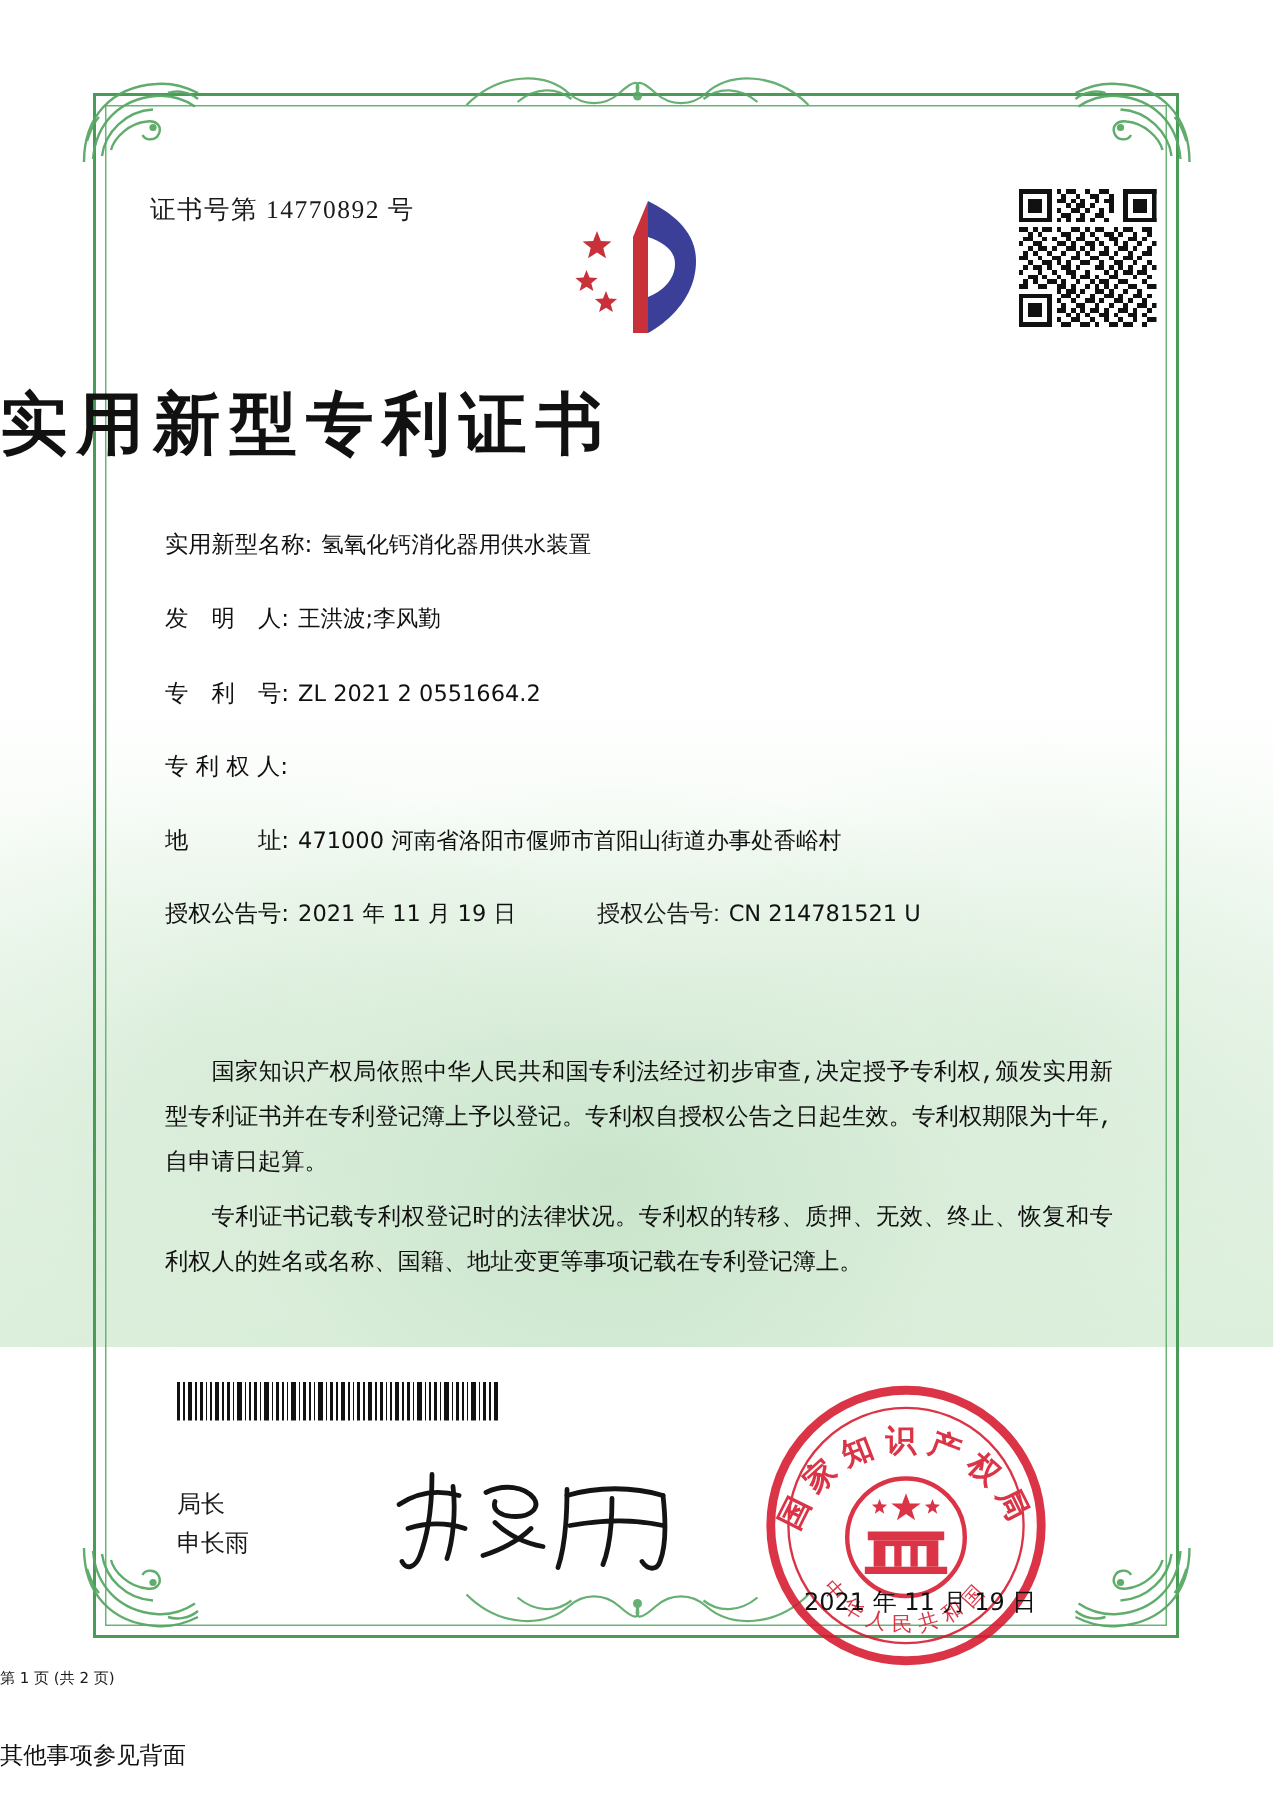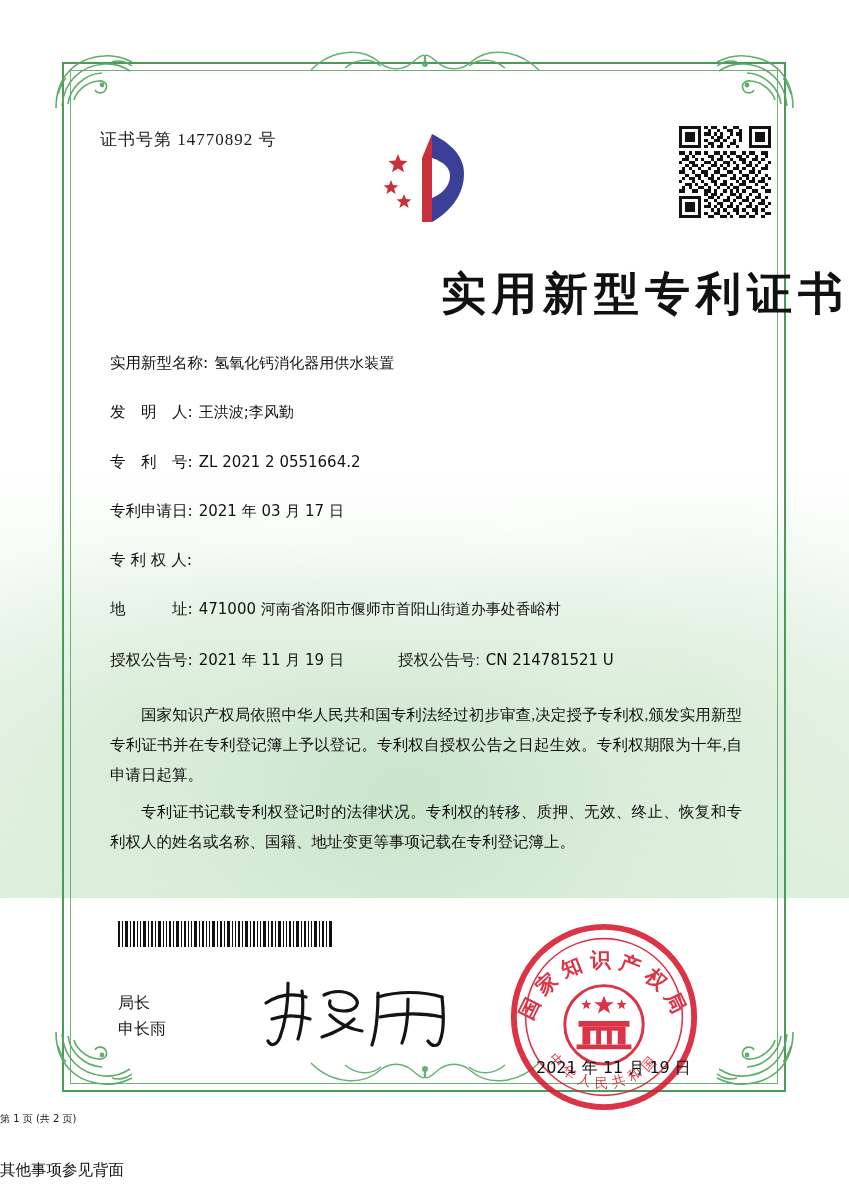--- a/index.html
+++ b/index.html
@@ -85,22 +85,22 @@
   .qr {
     position: absolute;
     right: 78px; top: 126px;
     width: 92px; height: 92px;
   }
   .qr svg { display:block; }
 
   
   .title {
     position: absolute;
-    left: 0; right: 0; top: 264px;
-    text-align: right;
+    left: 0; right: 0; top: 253px;
+    text-align: left;
     font-size: 45px;
     font-weight: bold;
     letter-spacing: 6px;
     font-family: "DejaVu Sans", "Liberation Sans", sans-serif;
     color: #111;
   }
 
   
   .fields {
     position: absolute;
@@ -136,21 +136,21 @@
     font-size: 15.5px;
   }
 
   
   .body-text {
     position: absolute;
     left: 110px; top: 700px;
     width: 632px;
     font-size: 15.5px;
     line-height: 1.95;
-    font-family: Liberation Serif, serif;
+    font-family: Liberation Mono, monospace;
     color: #111;
     text-align: justify;
   }
   .body-text p { margin: 0 0 6px 0; text-indent: 2em; }
 
   
   .barcode {
     position: absolute;
     left: 118px; top: 921px;
     width: 216px; height: 26px;
@@ -531,24 +531,20 @@
     </div>
     <div class="field-row">
       <span class="field-label">发　明　人:</span>
       <span class="field-value">王洪波;李风勤</span>
     </div>
     <div class="field-row">
       <span class="field-label">专　利　号:</span>
       <span class="field-value">ZL 2021 2 0551664.2</span>
     </div>
     <div class="field-row">
-      <span class="field-label">专利申请日:</span>
-      <span class="field-value">2021 年 03 月 17 日</span>
-    </div>
-    <div class="field-row">
       <span class="field-label">专 利 权 人:</span>
     </div>
     <div class="field-row">
       <span class="field-label">地　　　址:</span>
       <span class="field-value">471000 河南省洛阳市偃师市首阳山街道办事处香峪村</span>
     </div>
     <div class="field-row two-col">
       <span class="field-label">授权公告号:</span>
       <span class="field-value">2021 年 11 月 19 日</span>
       <span class="second-label">授权公告号:</span>

